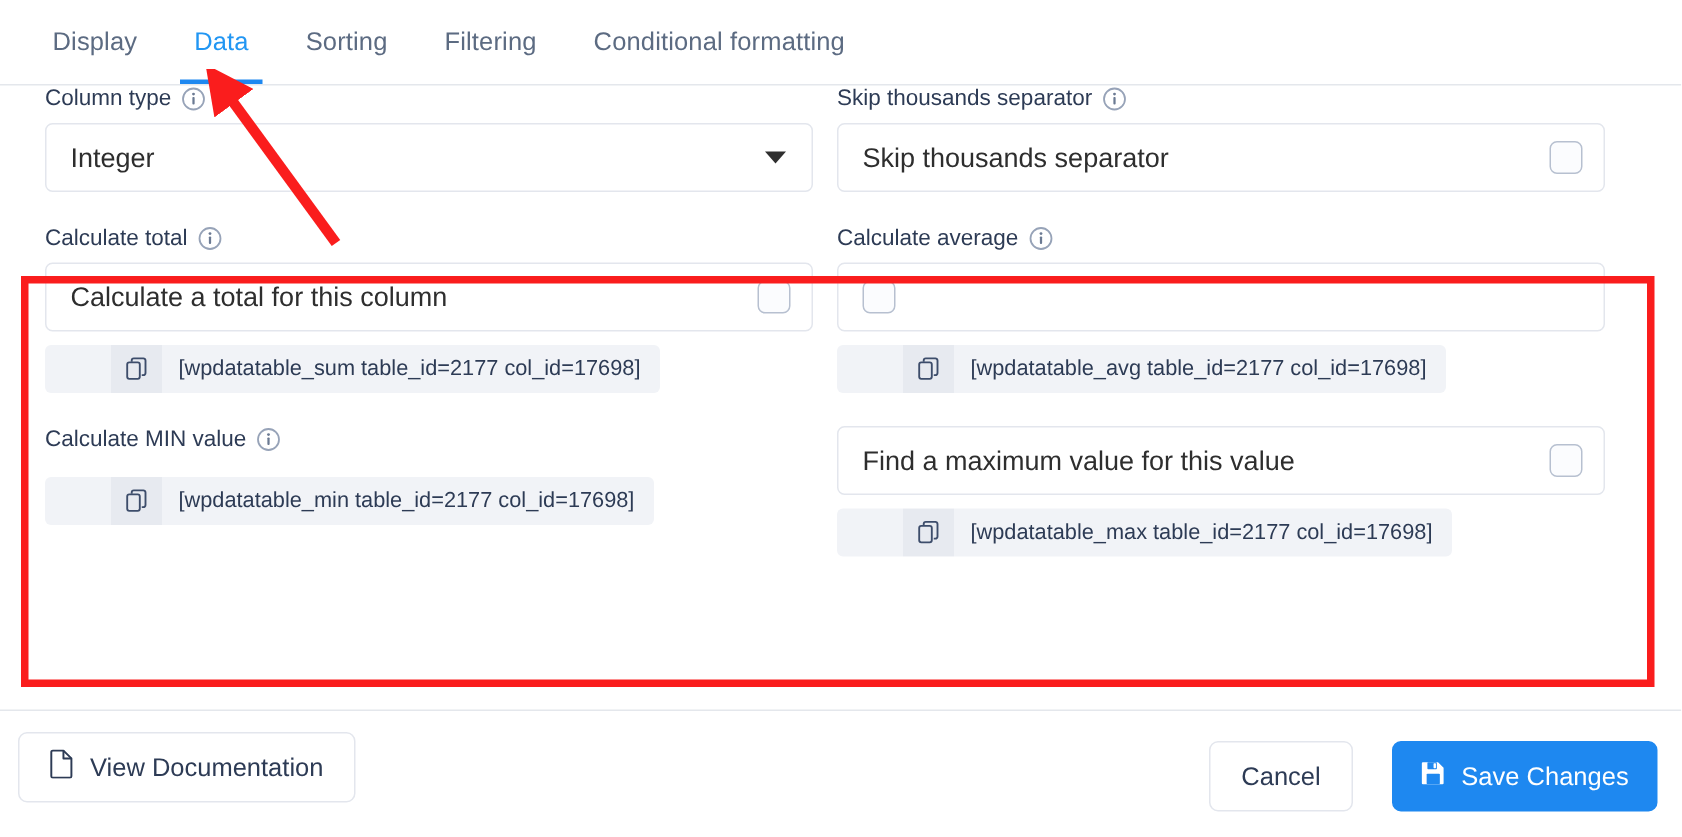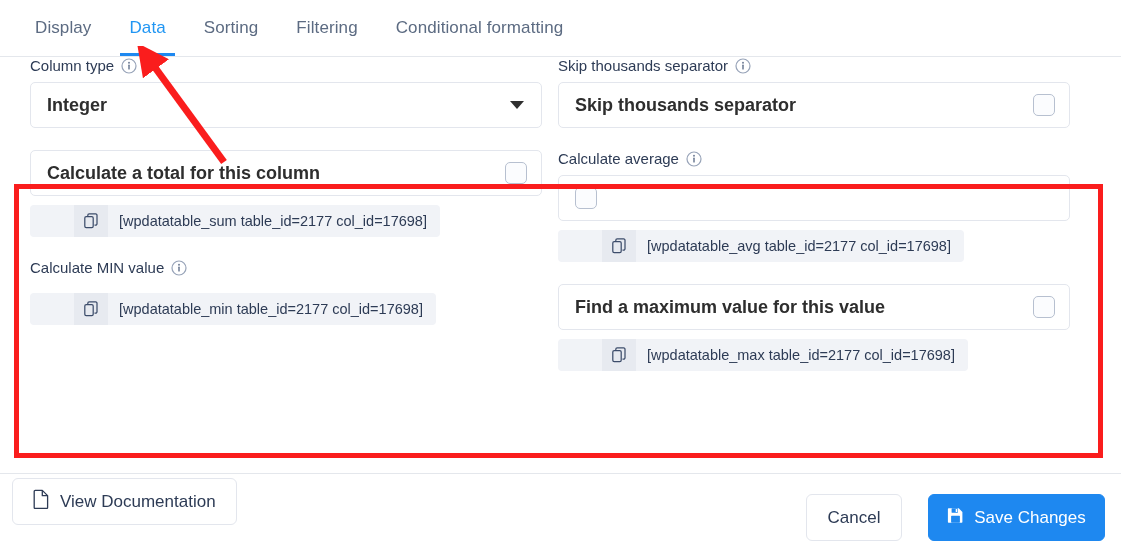--- a/index.html
+++ b/index.html
@@ -93,21 +93,20 @@
     box-sizing: border-box;
     width: 512px;
     height: 46px;
     border: 1px solid #e3e6ed;
     border-radius: 5px;
     background: #ffffff;
     display: flex;
     align-items: center;
     padding: 0 14px 0 16px;
     position: relative;
-    font-weight: bold;
   }
   .control .value {
     font-size: 18px;
     color: #2e2e2e;
     flex: 1 1 auto;
     white-space: nowrap;
     overflow: hidden;
   }
   .caret {
     width: 0;
@@ -182,21 +181,21 @@
     gap: 10px;
     height: 47px;
     border-radius: 6px;
     font-size: 17px;
     cursor: pointer;
     white-space: nowrap;
   }
   .btn-doc {
     position: absolute;
     left: 12px;
-    top: 4px;
+    top: 14px;
     padding: 0 20px;
     border: 1px solid #e3e6ed;
     background: #ffffff;
     color: #2d3b55;
   }
   .btn-cancel {
     position: absolute;
     right: 219px;
     top: 20px;
     width: 96px;
@@ -276,20 +275,30 @@
         </div>
         <div class="control">
           <span class="value">Integer</span>
           <span class="caret"></span>
         </div>
       </div>
 
       <div class="row-spacer-1"></div>
 
       <div>
+        <div class="field-label">
+          <span>Calculate total</span>
+          <span class="info-icon">
+            <svg width="16" height="16" viewBox="0 0 16 16">
+                <circle cx="8" cy="8" r="7" fill="none" stroke="#97a3b8" stroke-width="1.2"></circle>
+                <circle cx="8" cy="4.7" r="0.95" fill="#6b7a93"></circle>
+                <rect x="7.25" y="6.6" width="1.5" height="5" rx="0.6" fill="#6b7a93"></rect>
+              </svg>
+          </span>
+        </div>
         <div class="control">
           <span class="value">Calculate a total for this column</span>
           <span class="checkbox"></span>
         </div>
         <div class="shortcode">
           <span class="copy-btn">
             <svg width="15" height="16" viewBox="0 0 15 16">
                 <rect x="0.8" y="3.6" width="8.4" height="11" rx="1.4" fill="none" stroke="#3d4d6b" stroke-width="1.25"></rect>
                 <path d="M3.8 3.2V2.3a1.4 1.4 0 0 1 1.4-1.4h6.4a1.4 1.4 0 0 1 1.4 1.4v8.4a1.4 1.4 0 0 1-1.4 1.4h-1.1" fill="none" stroke="#3d4d6b" stroke-width="1.25"></path>
               </svg>

